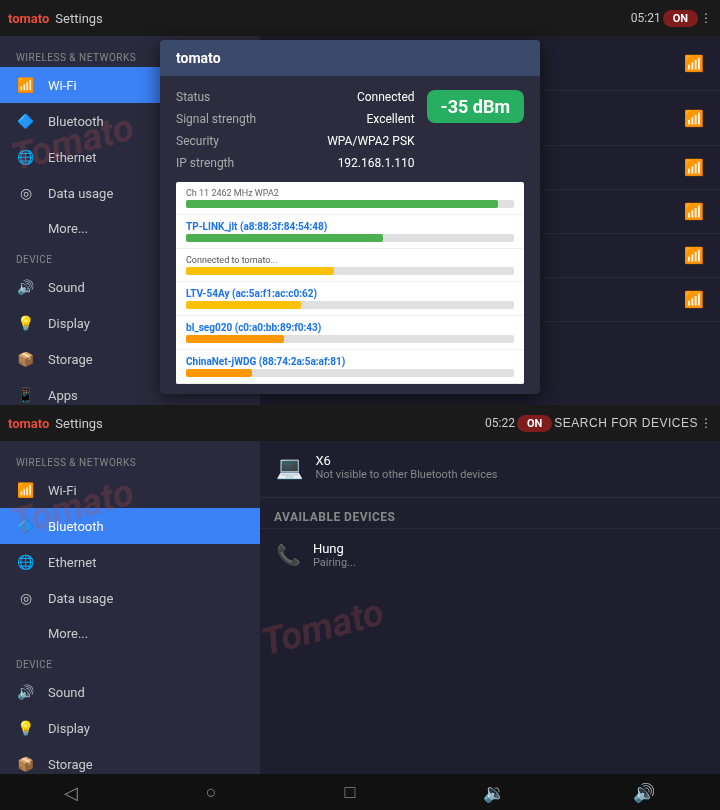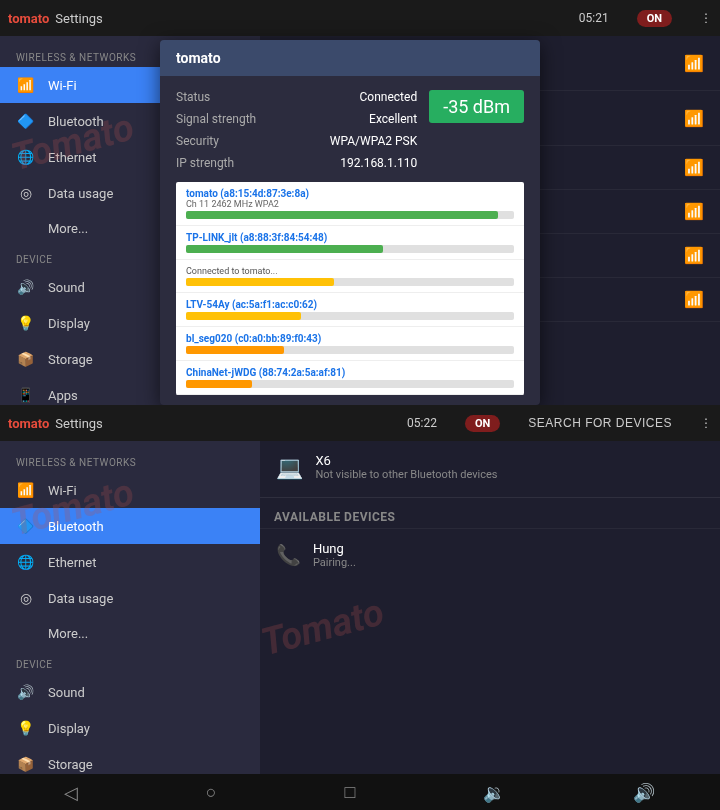--- a/index.html
+++ b/index.html
@@ -12,21 +12,21 @@
       height: 36px;
       background: #1a1a1a;
       display: flex;
       align-items: center;
       justify-content: space-between;
       padding: 0 8px;
     }
     .topbar-left { display: flex; align-items: center; gap: 6px; }
     .topbar-logo { color: #e74c3c; font-size: 13px; font-weight: bold; }
     .topbar-title { color: #ccc; font-size: 13px; }
-    .topbar-right { display: flex; align-items: center; gap: 28px; color: #ccc; font-size: 12px; }
+    .topbar-right { display: flex; align-items: center; gap: 2px; color: #ccc; font-size: 12px; }
     .topbar-toggle {
       background: #7f1d1d;
       color: #fff;
       font-size: 11px;
       font-weight: bold;
       padding: 2px 10px;
       border-radius: 10px;
     }
 
     
@@ -120,23 +120,23 @@
       padding: 4px 0;
       font-size: 12px;
     }
     .dialog-row .label { color: #aaa; }
     .dialog-row .value { color: #fff; }
     .signal-badge {
       display: inline-block;
       background: #27ae60;
       color: #fff;
       font-size: 18px;
-      font-weight: normal;
+      font-weight: bold;
       padding: 6px 14px;
-      border-radius: 3px;
+      border-radius: 8px;
       margin: 4px 0;
     }
 
     
     .scan-list {
       margin-top: 8px;
       background: #fff;
       border-radius: 2px;
       overflow: hidden;
     }
@@ -341,21 +341,20 @@
             <span class="value">192.168.1.110</span>
           </div>
         </div>
         <div>
           <div class="signal-badge">-35 dBm</div>
         </div>
       </div>
 
       <div class="scan-list">
         <div class="scan-item">
-          <div class="scan-item-name">tomato (a8:15:4d:87:3e:8a)</div>
           <div style="display:flex; justify-content:space-between; font-size:9px; color:#666;">
               <span>Ch 11  2462 MHz  WPA2</span>
             </div>
           <div class="scan-bar-container">
               <div class="scan-bar" style="width:95%"></div>
             </div>
         </div>
         <div class="scan-item">
           <div class="scan-item-name">TP-LINK_jlt (a8:88:3f:84:54:48)</div>
           <div class="scan-bar-container">

